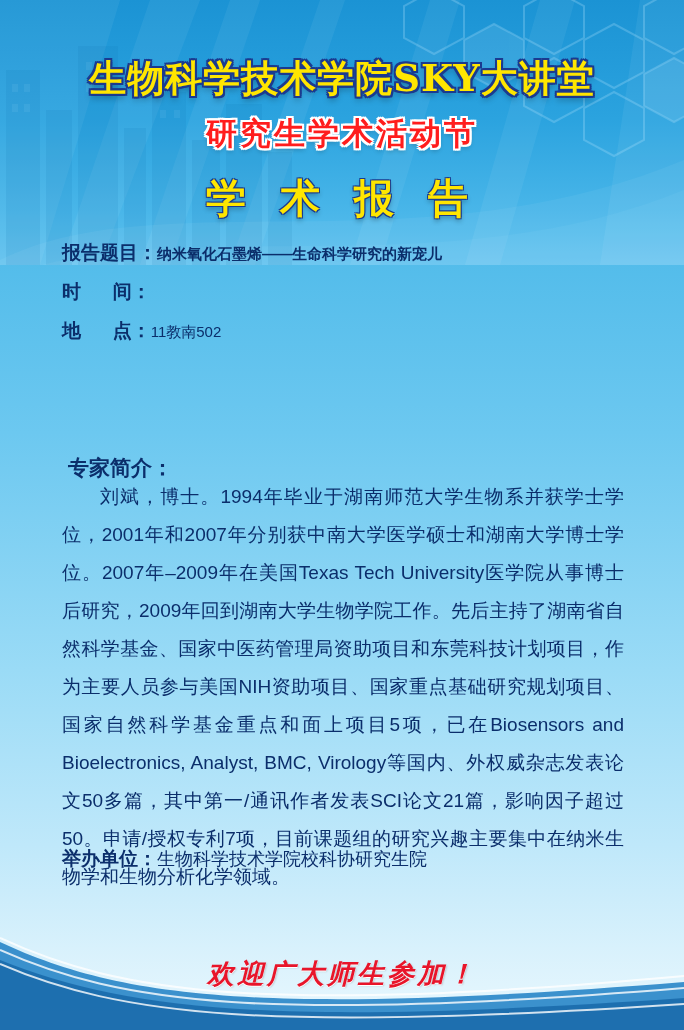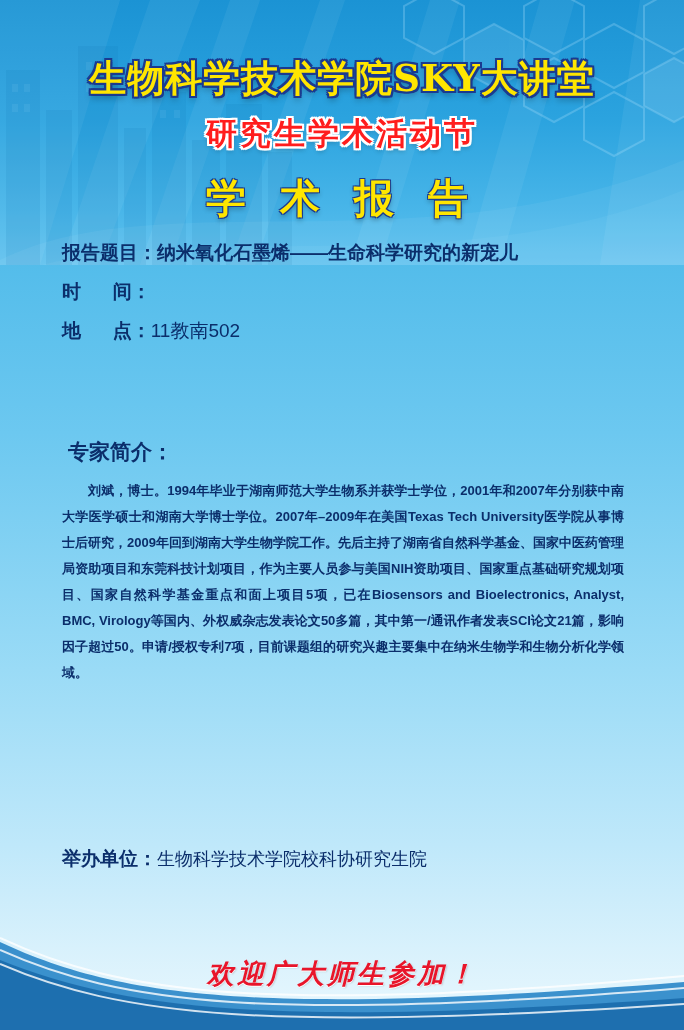--- a/index.html
+++ b/index.html
@@ -116,49 +116,48 @@
     margin-bottom: 13px;
     font-size: 19px;
   }
   .info-label {
     font-weight: bold;
     white-space: pre;
     font-size: 19px;
     color: #0b2e6b;
   }
   .info-value {
-    font-size: 19px;
+    font-size: 15px;
     color: #0b2e6b;
     font-weight: bold;
   }
   .info-row.title-row .info-value { font-weight: bold; }
   .info-row.plain .info-value { font-weight: normal; }
 
   
   .section-title {
     position: absolute;
     left: 68px;
-    top: 438px;
+    top: 454px;
     font-size: 21px;
     font-weight: bold;
     color: #0b2e6b;
     z-index: 6;
   }
   .bio {
     position: absolute;
     left: 62px;
     top: 478px;
     width: 562px;
-    font-size: 13px;
+    font-size: 19px;
     line-height: 2.0;
     color: #0b2e6b;
     text-align: justify;
     text-indent: 2em;
     z-index: 6;
-    font-weight: bold;
   }
 
   
   .org {
     position: absolute;
     left: 62px;
     top: 845px;
     width: 560px;
     z-index: 6;
     color: #0b2e6b;

